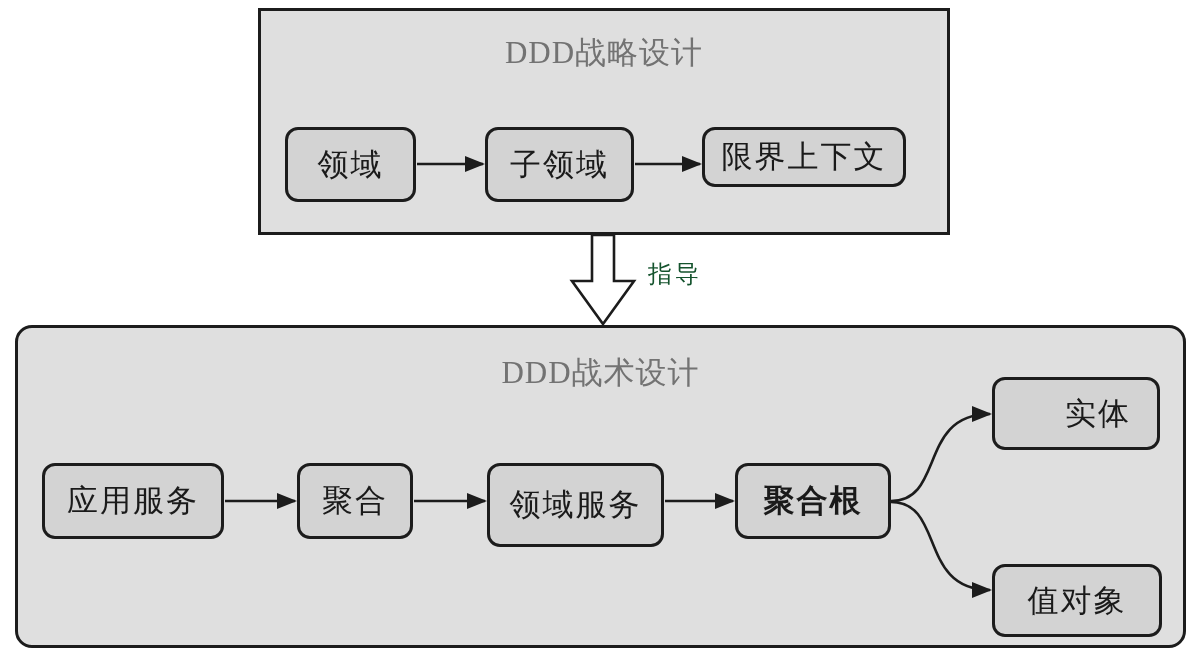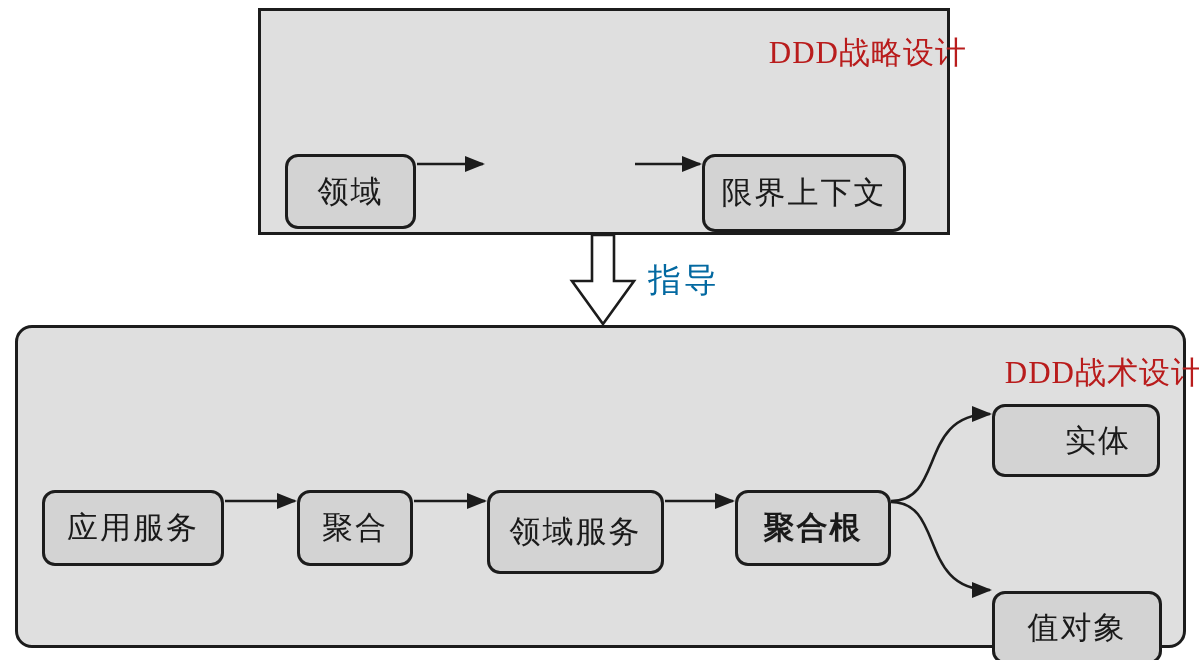--- a/index.html
+++ b/index.html
@@ -18,86 +18,85 @@
   .panel {
     position: absolute;
     box-sizing: border-box;
     background: #dfdfdf;
     border: 3px solid #1c1c1c;
   }
   .panel-title {
     position: absolute;
     left: 0;
     width: 100%;
-    text-align: right;
+    text-align: center;
     font-size: 31px;
-    color: #b91c1c;
+    color: #737373;
     letter-spacing: 1px;
     white-space: nowrap;
-    padding-left: 20px;
   }
   .node {
     position: absolute;
     box-sizing: border-box;
     background: #d3d3d3;
     border: 3px solid #1c1c1c;
     border-radius: 13px;
     display: flex;
     align-items: center;
     justify-content: center;
     font-size: 31px;
     color: #1a1a1a;
     letter-spacing: 2px;
     white-space: nowrap;
-    margin-top: 27px;
   }
   .arrow-layer {
     position: absolute;
     left: 0;
     top: 0;
     width: 1199px;
     height: 660px;
     pointer-events: none;
   }
   .guide-label {
     position: absolute;
     left: 648px;
     top: 258px;
-    font-size: 33px;
-    color: #0369a1;
+    font-size: 24px;
+    color: #14532d;
     letter-spacing: 3px;
     white-space: nowrap;
   }
 
   
   .panel-strategic { left: 258px; top: 8px; width: 692px; height: 227px; }
   .panel-strategic .panel-title { top: 21px; }
   .node-domain          { left: 285px; top: 127px; width: 131px; height: 75px; }
   .node-subdomain       { left: 485px; top: 127px; width: 149px; height: 75px; }
-  .node-bounded-context { left: 702px; top: 127px; width: 204px; height: 78px; }
+  .node-bounded-context { left: 702px; top: 127px; width: 204px; height: 60px; }
 
   
   .panel-tactical { left: 15px; top: 325px; width: 1171px; height: 323px; border-radius: 17px; }
   .panel-tactical .panel-title { top: 24px; }
   .node-application-service { left: 42px;  top: 463px; width: 182px; height: 76px; }
   .node-aggregate           { left: 297px; top: 463px; width: 116px; height: 76px; }
   .node-domain-service      { left: 487px; top: 463px; width: 177px; height: 84px; }
   .node-aggregate-root      { left: 735px; top: 463px; width: 156px; height: 76px; font-weight: bold; }
   .node-entity              { left: 992px; top: 377px; width: 168px; height: 73px; padding-left: 44px; }
   .node-value-object        { left: 992px; top: 564px; width: 170px; height: 73px; }
 </style>
 </head>
 <body>
 
 <div class="canvas">
 
   <div class="panel panel-strategic">
     <div class="panel-title">DDD战略设计</div>
   </div>
   <div class="node node-domain">领域</div>
+  <div class="node node-subdomain">子领域</div>
   <div class="node node-bounded-context">限界上下文</div>
 
   <div class="panel panel-tactical">
     <div class="panel-title">DDD战术设计</div>
   </div>
   <div class="node node-application-service">应用服务</div>
   <div class="node node-aggregate">聚合</div>
   <div class="node node-domain-service">领域服务</div>
   <div class="node node-aggregate-root">聚合根</div>
   <div class="node node-entity">实体</div>

